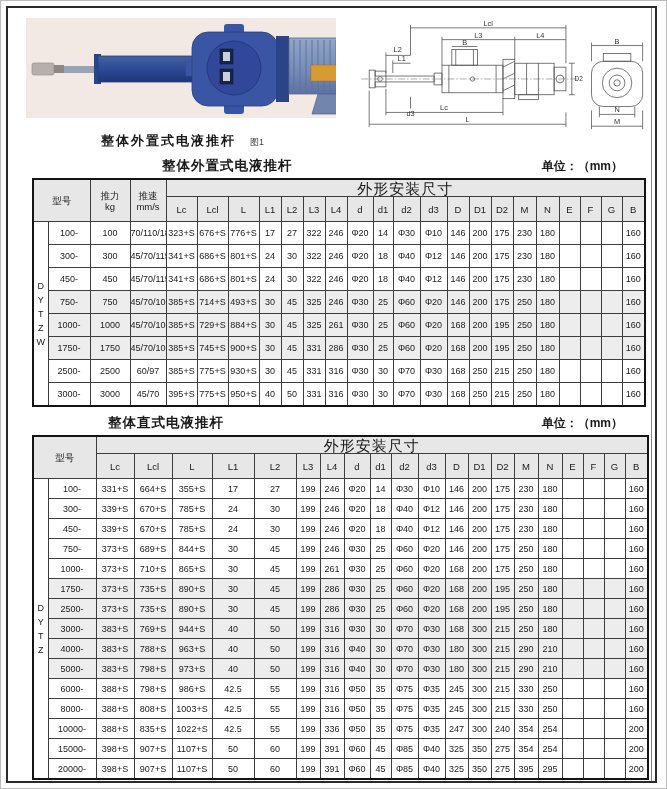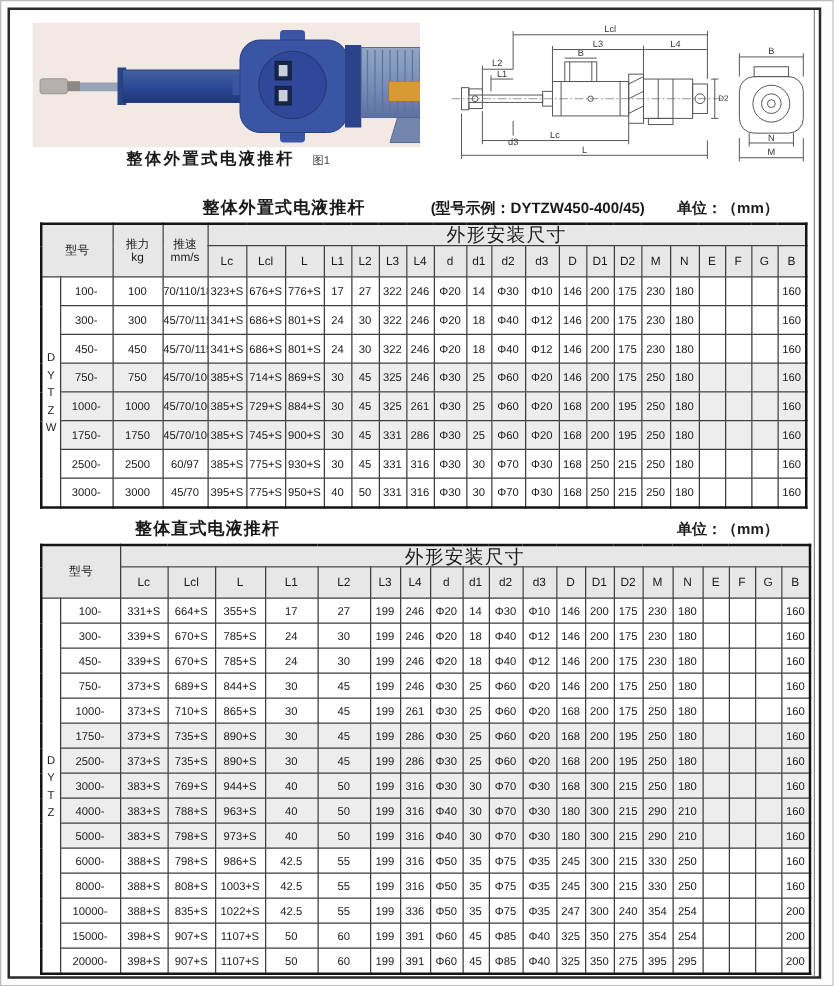--- a/index.html
+++ b/index.html
@@ -4,21 +4,21 @@
 <style>
   html,body{margin:0;padding:0;background:#fff;font-family:"Liberation Sans","DejaVu Sans",sans-serif;color:#1a1a1a;}
   .outer{width:667px;height:789px;position:relative;background:#fdfdfd;border:1px solid #bbb;box-sizing:border-box;}
   .sheet{position:absolute;left:5px;top:5px;right:9px;bottom:5px;border:2px solid #2a2a2a;background:#fff;overflow:hidden;}
   .edge-line{position:absolute;top:0;bottom:0;right:3px;width:1px;background:#8a8a8a;}
 
   
   .top{display:flex;padding:10px 6px 0 18px;height:142px;box-sizing:border-box;}
   .photo-block{width:322px;}
   .photo-block svg{display:block;}
-  .photo-caption{text-align:center;font-weight:bold;font-size:13px;margin-top:0;letter-spacing:2px;}
+  .photo-caption{text-align:center;font-weight:bold;font-size:13px;margin-top:14px;letter-spacing:2px;}
   .fig-label{font-size:9px;font-weight:normal;letter-spacing:0;margin-left:14px;color:#444;}
   .drawing-block{flex:1;padding-left:14px;}
   .drawing-caption{text-align:center;font-weight:bold;font-size:11.5px;margin-top:0;}
 
   
   .tbl-caption{display:flex;align-items:baseline;margin:7px 32px 3px 26px;}
   .cap-title{font-weight:bold;font-size:13.5px;margin-left:128px;letter-spacing:1px;}
   .cap2 .cap-title{margin-left:74px;}
   .cap-example{font-size:12px;font-weight:bold;margin-left:52px;}
   .cap-unit{margin-left:auto;font-size:12px;font-weight:bold;}
@@ -179,21 +179,20 @@
           <text x="268" y="26">B</text>
           <text x="268" y="96">N</text>
           <text x="268" y="108">M</text>
         </g>
       </svg>
     </div>
   </div>
 
   <div class="tbl-caption">
     <span class="cap-title">整体外置式电液推杆</span>
-    <span class="cap-example">(型号示例：DYTZW450-400/45)</span>
     <span class="cap-unit">单位：（mm）</span>
   </div>
 
   <table class="spec t1" id="t1" style="width: 612px;">
     <colgroup id="t1-cols">
           <col style="width: 15px;">
           <col style="width: 42px;">
           <col style="width: 40px;">
           <col style="width: 36px;">
           <col style="width: 31px;">
@@ -335,21 +334,21 @@
             <td></td>
             <td></td>
             <td>160</td>
           </tr>
           <tr class="shaded">
             <td class="model-cell">750-</td>
             <td>750</td>
             <td class="speed-small">45/70/100</td>
             <td>385+S</td>
             <td>714+S</td>
-            <td>869+S</td>
+            <td>493+S</td>
             <td>30</td>
             <td>45</td>
             <td>325</td>
             <td>246</td>
             <td>Φ30</td>
             <td>25</td>
             <td>Φ60</td>
             <td>Φ20</td>
             <td>146</td>
             <td>200</td>

